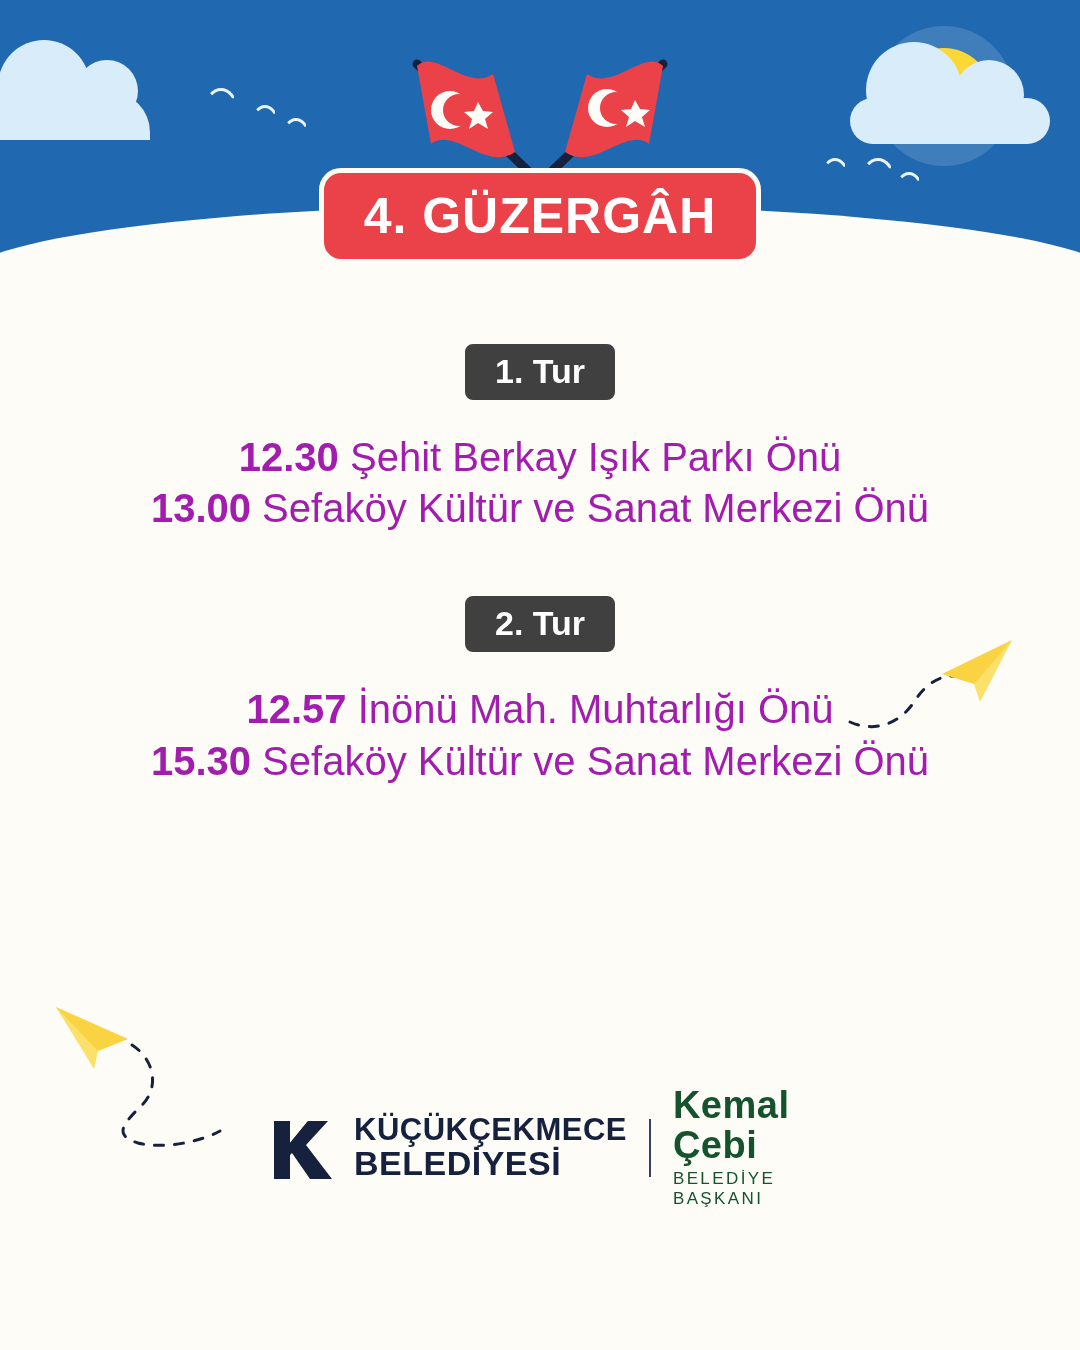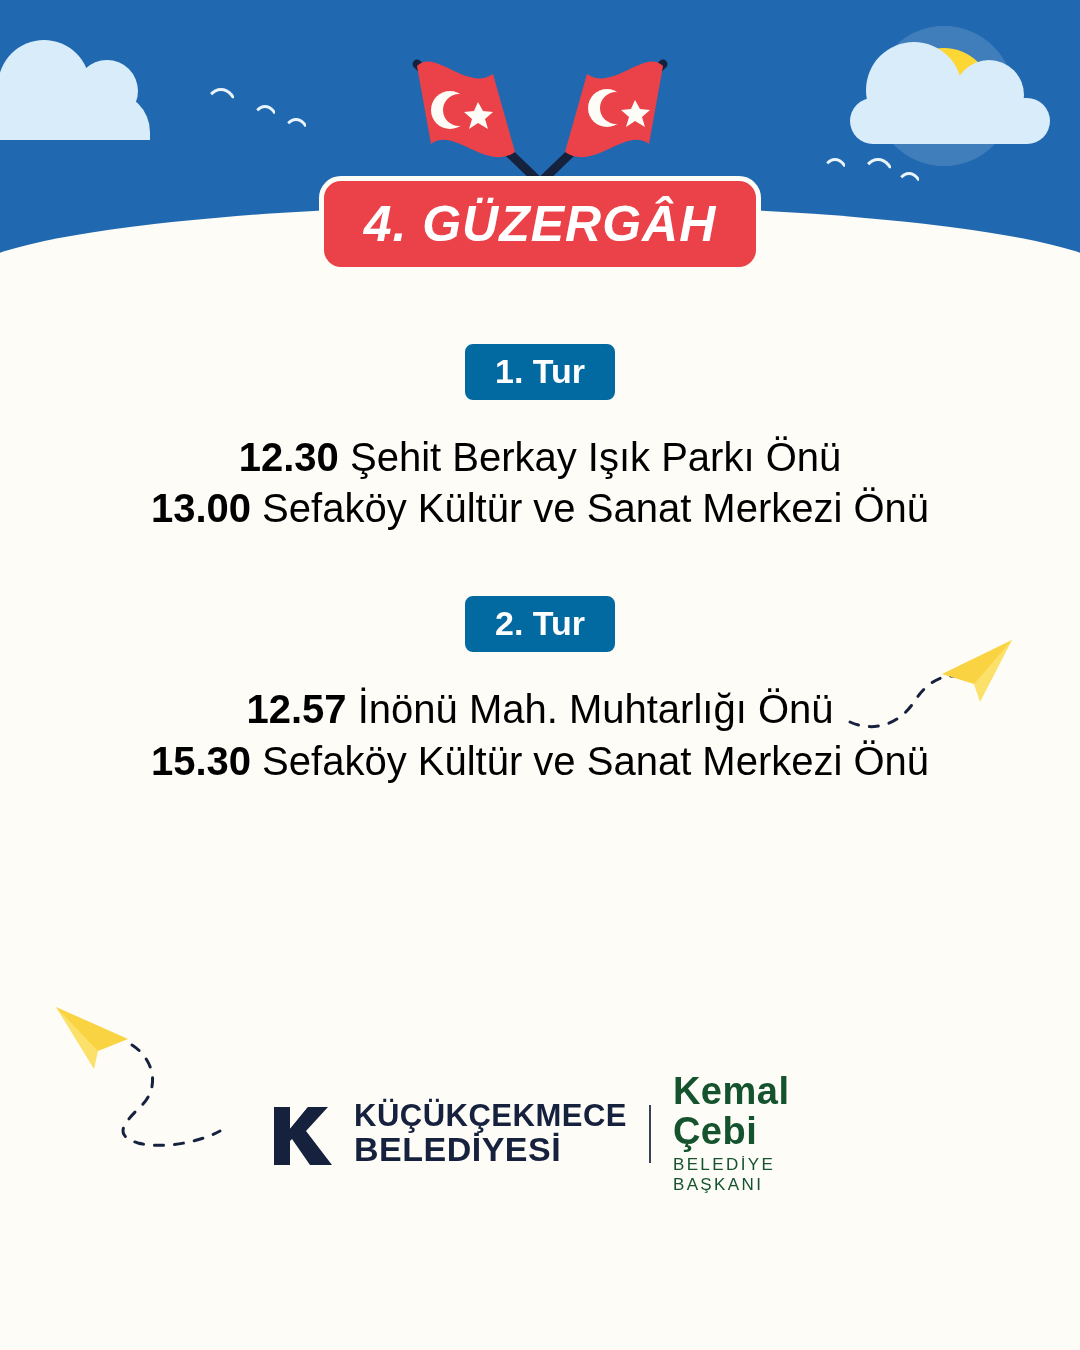--- a/index.html
+++ b/index.html
@@ -112,25 +112,24 @@
     top: 30px;
     transform: translateX(-50%);
     width: 330px;
     height: 210px;
   }
 
   
   .title-wrap {
     position: absolute;
     left: 50%;
-    top: 176px;
+    top: 168px;
     transform: translateX(-50%);
     width: 442px;
     height: 96px;
-    font-style: italic;
   }
   .title-bg {
     position: absolute;
     inset: 0;
     background: #ea4248;
     border-radius: 22px;
     border: 5px solid #fdfcf7;
     box-sizing: border-box;
   }
   .title-text {
@@ -150,35 +149,35 @@
   .content {
     position: absolute;
     top: 340px;
     left: 0;
     width: 1080px;
     text-align: center;
   }
   .tour-block { margin-bottom: 52px; }
   .tour-badge {
     display: inline-block;
-    background: #0369a1;
+    background: #404040;
     color: #ffffff;
     font-size: 34px;
     font-weight: bold;
     padding: 10px 30px 12px;
     border-radius: 12px;
     border: 4px solid #fdfcf7;
     line-height: 1;
   }
   .stops {
     margin-top: 28px;
   }
   .stop {
     font-size: 40px;
-    color: #000000;
+    color: #a21caf;
     line-height: 1.28;
     white-space: nowrap;
   }
   .stop .time {
     font-weight: bold;
   }
   .stop .place {
     font-weight: normal;
   }
 
@@ -195,21 +194,21 @@
     left: 50px;
     top: 985px;
     width: 230px;
     height: 180px;
   }
 
   
   .footer {
     position: absolute;
     left: 50%;
-    bottom: 155px;
+    bottom: 141px;
     transform: translateX(-50%);
     display: flex;
     align-items: center;
     gap: 22px;
   }
   .brand-mark { width: 62px; height: 62px; }
   .brand-left {
     color: #16213e;
     text-align: left;
     line-height: 1.02;

